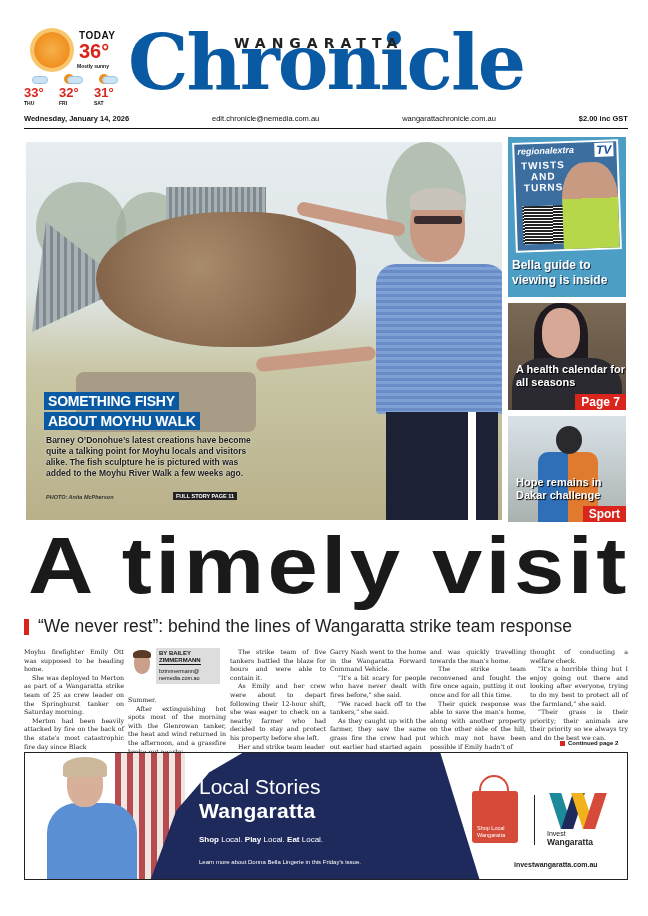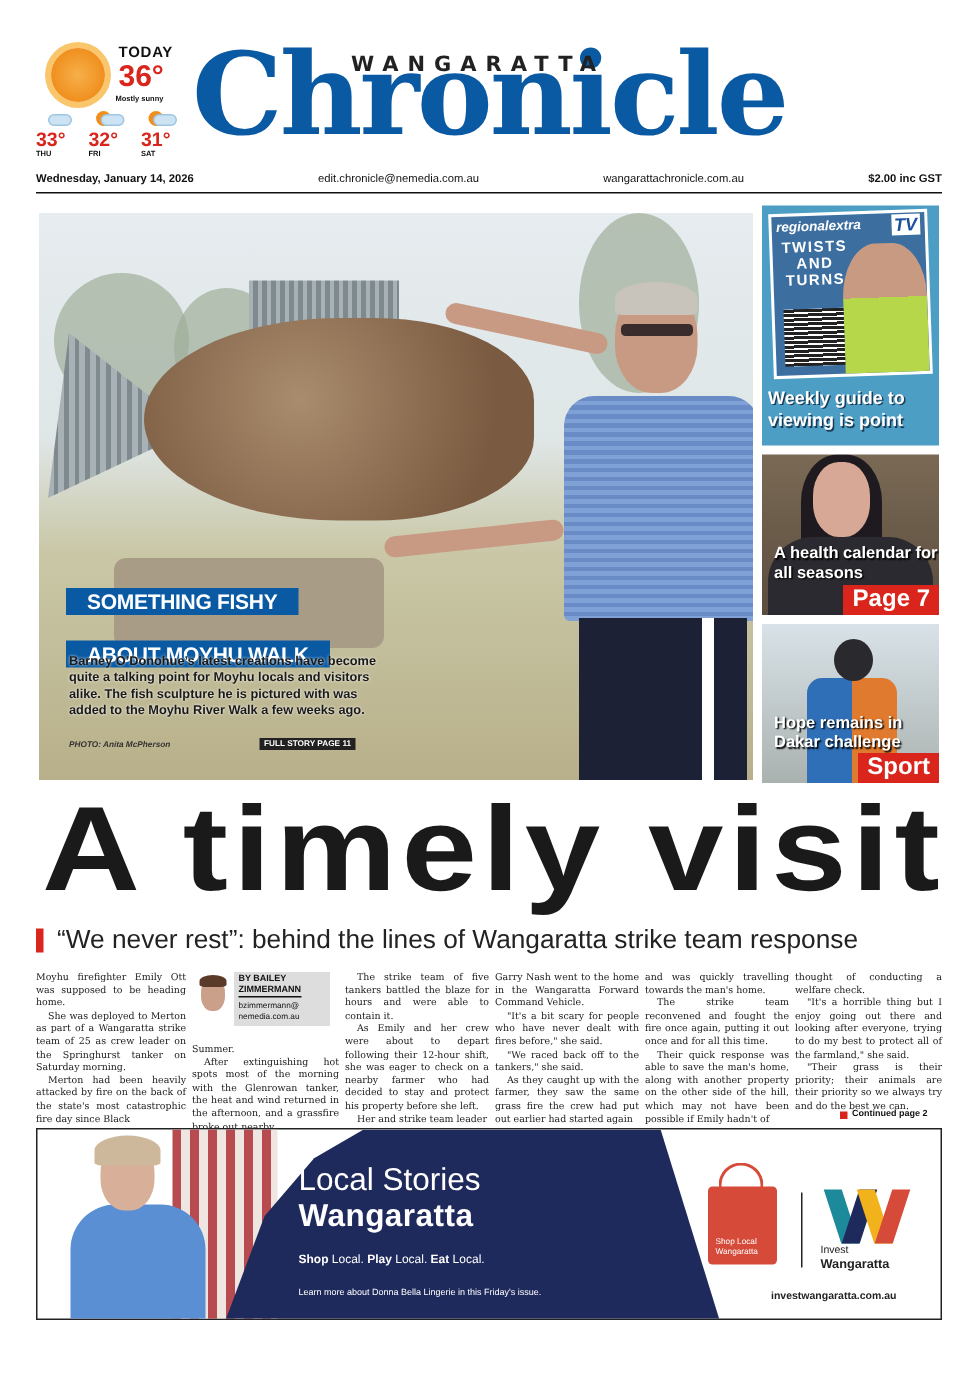--- a/index.html
+++ b/index.html
@@ -38,21 +38,21 @@
   .man .head { position: absolute; left: 44px; top: 0; width: 55px; height: 70px; border-radius: 45%; background: #c99a83; }
   .man .hair { position: absolute; left: 44px; top: -4px; width: 55px; height: 22px; border-radius: 50% 50% 10% 10%; background: #c8c4bc; }
   .man .glasses { position: absolute; left: 48px; top: 24px; width: 48px; height: 8px; background: #3a2c2c; border-radius: 3px; }
   .man .shirt { position: absolute; left: 10px; top: 72px; width: 130px; height: 150px; background: repeating-linear-gradient(0deg, #7fa1d6 0 3px, #6a8cc6 3px 6px); border-radius: 20px 20px 4px 4px; }
   .man .shorts { position: absolute; left: 20px; top: 220px; width: 112px; height: 112px; background: #1c2136; }
   .man .stripe { position: absolute; left: 102px; top: 220px; width: 8px; height: 112px; background: #fff; }
   .arm { position: absolute; left: 270px; top: 70px; width: 110px; height: 14px; background: #c99a83; border-radius: 8px; transform: rotate(12deg); }
   .arm2 { position: absolute; left: 230px; top: 210px; width: 120px; height: 14px; background: #c99a83; border-radius: 8px; transform: rotate(-6deg); }
 
   .photo-head { position: absolute; left: 18px; top: 250px; }
-  .photo-head div { display: inline-block; background: #0a5aa3; color: #fff; font-weight: bold; font-size: 14px; padding: 1px 14px; margin-bottom: 17px; letter-spacing: -0.2px; }
+  .photo-head div { display: inline-block; background: #0a5aa3; color: #fff; font-weight: bold; font-size: 14px; padding: 1px 4px; margin-bottom: 2px; letter-spacing: -0.2px; }
   .photo-body { position: absolute; left: 20px; top: 293px; width: 205px; font-size: 8.5px; font-weight: bold; color: #1a1a1a; line-height: 11px; text-shadow: 0 0 2px #fff; }
   .photo-credit { position: absolute; left: 20px; top: 352px; font-size: 5.5px; font-style: italic; font-weight: bold; color: #333; }
   .photo-link { position: absolute; left: 147px; top: 350px; background: #222; color: #fff; font-size: 5.5px; font-weight: bold; padding: 1px 3px; }
 
   
   .rail { position: absolute; left: 508px; width: 118px; }
   .rail1 { top: 137px; height: 160px; background: #4d9ec4; }
   .tv-card { position: absolute; left: 6px; top: 4px; width: 106px; height: 110px; background: #fff; transform: rotate(-2deg); padding: 2px; }
   .tv-inner { width: 100%; height: 100%; background: #3c6fa0; position: relative; overflow: hidden; }
   .tv-brand { position: absolute; left: 3px; top: 2px; color: #fff; font-size: 9px; font-weight: bold; font-style: italic; }
@@ -60,21 +60,21 @@
   .tv-twists { position: absolute; left: 6px; top: 16px; color: #fff; font-size: 10px; font-weight: bold; line-height: 11px; text-align: center; letter-spacing: 1px; }
   .tv-man { position: absolute; right: 0; top: 20px; width: 56px; height: 90px; background: linear-gradient(180deg, #c89a82 0 40%, #b7d74a 40%); border-radius: 40% 40% 0 0; }
   .tv-text { position: absolute; left: 6px; top: 62px; width: 40px; height: 38px; background: repeating-linear-gradient(0deg, #222 0 2px, #fff 2px 3px); }
   .rail-cap1 { position: absolute; left: 4px; top: 121px; color: #fff; font-weight: bold; font-size: 12px; line-height: 15px; text-shadow: 1px 1px 0 #1b3c57; }
 
   .rail2 { top: 303px; height: 107px; background: linear-gradient(180deg, #7a6a55 0%, #5a4c3e 100%); overflow: hidden; }
   .woman-face { position: absolute; left: 34px; top: 5px; width: 38px; height: 50px; border-radius: 45%; background: #d7a895; }
   .woman-hair { position: absolute; left: 26px; top: 0; width: 54px; height: 70px; border-radius: 45% 45% 20% 20%; background: #1e1a20; }
   .woman-body { position: absolute; left: 4px; top: 55px; width: 110px; height: 60px; background: #2a2a30; border-radius: 30px 30px 0 0; }
   .rail-cap2 { position: absolute; left: 8px; top: 60px; color: #fff; font-weight: bold; font-size: 11px; line-height: 13px; text-shadow: 1px 1px 1px #000; }
-  .rail-tag { position: absolute; right: 0; bottom: 0; background: #d9251c; color: #fff; font-weight: bold; font-size: 16px; padding: 1px 6px; }
+  .rail-tag { position: absolute; right: 0; bottom: 0; background: #d9251c; color: #fff; font-weight: bold; font-size: 12px; padding: 1px 6px; }
 
   .rail3 { top: 416px; height: 106px; background: linear-gradient(180deg, #d9e2e8 0%, #aab2b0 100%); overflow: hidden; padding-left: 20px; }
   .rider-head { position: absolute; left: 48px; top: 10px; width: 26px; height: 28px; border-radius: 50%; background: #2a2a2e; }
   .rider-body { position: absolute; left: 30px; top: 36px; width: 60px; height: 70px; background: linear-gradient(90deg, #2f6fb8 50%, #e07a2e 50%); border-radius: 10px 10px 0 0; }
   .rail-cap3 { position: absolute; left: 8px; top: 60px; color: #fff; font-weight: bold; font-size: 11px; line-height: 13px; text-shadow: 1px 1px 1px #000; }
 
   
   .headline { position: absolute; left: 28px; top: 522px; font-family: "Liberation Sans", sans-serif; font-weight: bold; font-size: 80px; letter-spacing: 3px; line-height: 88px; color: #1a1a1a; transform: scaleX(1.13); transform-origin: left; }
   .deck { position: absolute; left: 24px; top: 616px; display: flex; align-items: center; text-align: right; }
   .deck-bar { width: 5px; height: 16px; background: #d9251c; margin-right: 9px; }
@@ -198,21 +198,21 @@
 <div class="rail rail1">
   <div class="tv-card">
     <div class="tv-inner">
       <div class="tv-man"></div>
       <div class="tv-brand">regionalextra</div>
       <div class="tv-logo">TV</div>
       <div class="tv-twists" style="width:44px;">TWISTS AND TURNS</div>
       <div class="tv-text"></div>
     </div>
   </div>
-  <div class="rail-cap1">Weekly guide to viewing is point</div>
+  <div class="rail-cap1">Bella guide to viewing is inside</div>
 </div>
 
 <div class="rail rail2">
   <div class="woman-hair"></div>
   <div class="woman-face"></div>
   <div class="woman-body"></div>
   <div class="rail-cap2">A health calendar for all seasons</div>
   <div class="rail-tag">Page 7</div>
 </div>
 

